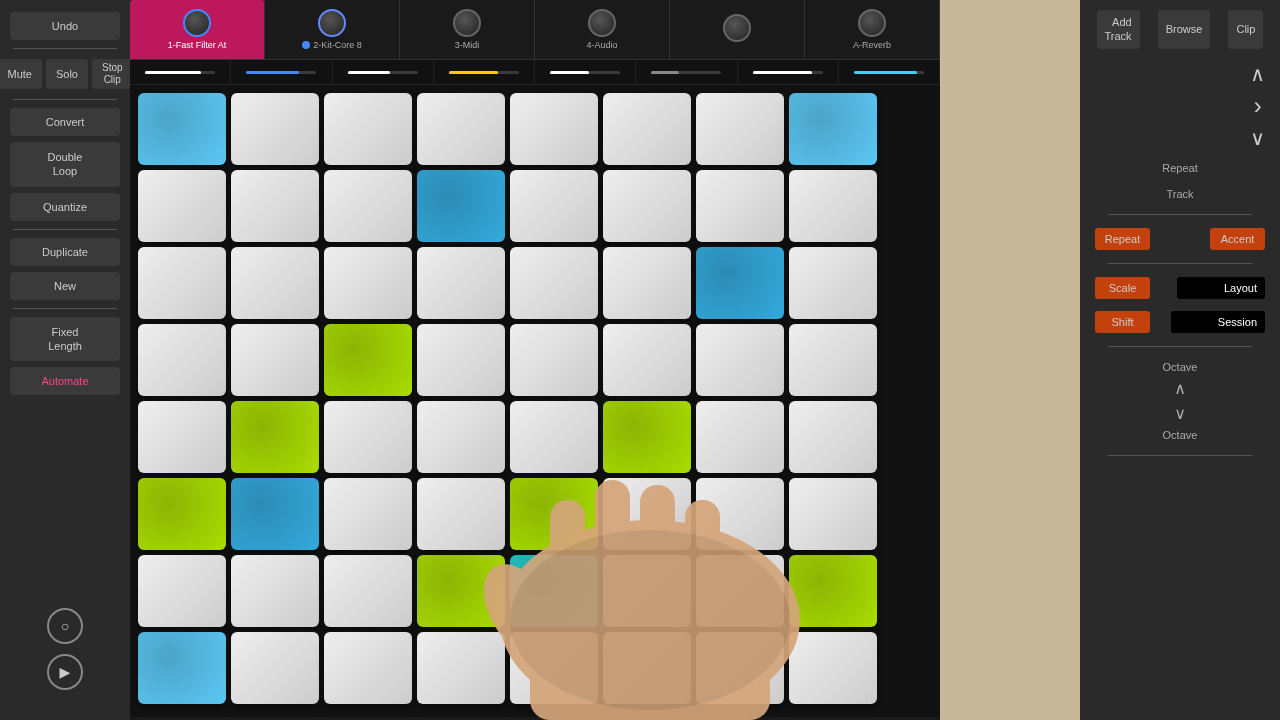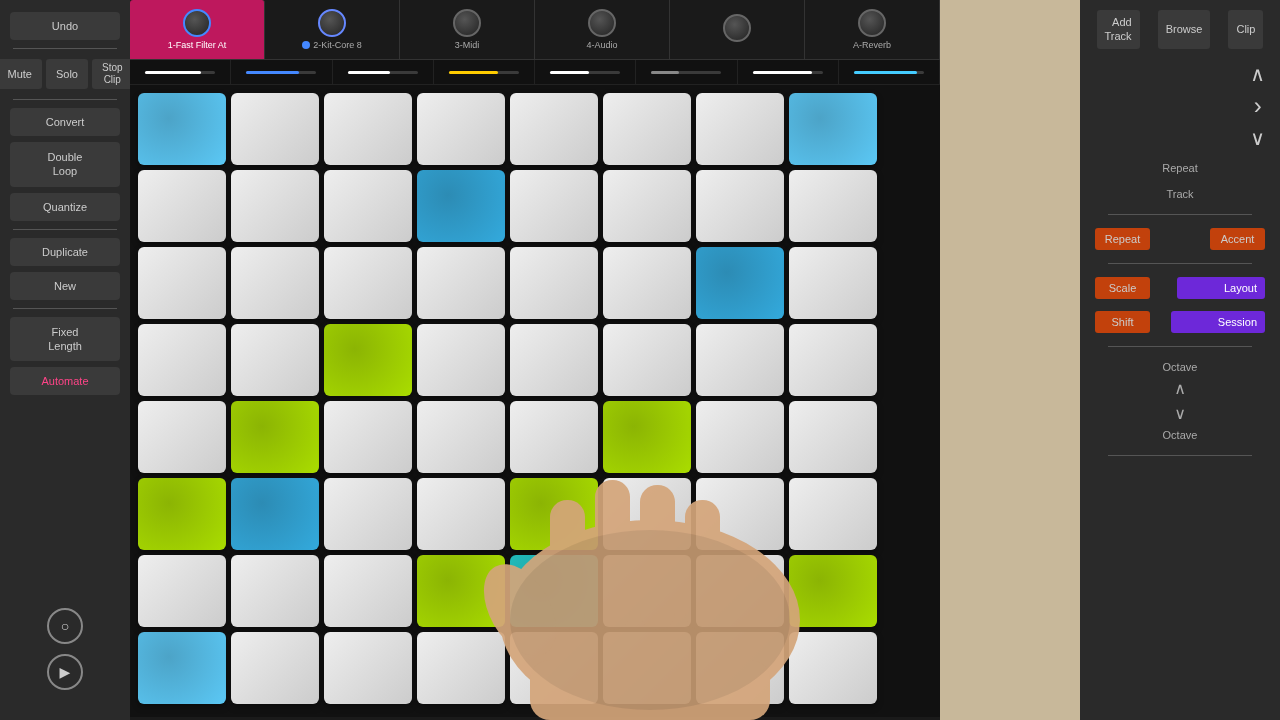--- a/index.html
+++ b/index.html
@@ -244,21 +244,21 @@
       font-size: 11px;
       padding: 5px 8px;
       background: #c2410c;
       border-radius: 3px;
       cursor: pointer;
       min-width: 55px;
       text-align: center;
     }
 
     .right-pair-item.highlighted {
-      background: #6d28d9;
+      background: #000000;
       color: #fff;
       padding-left: 47px;
     }
 
     .octave-section {
       display: flex;
       flex-direction: column;
       align-items: center;
       gap: 2px;
       width: 100%;

